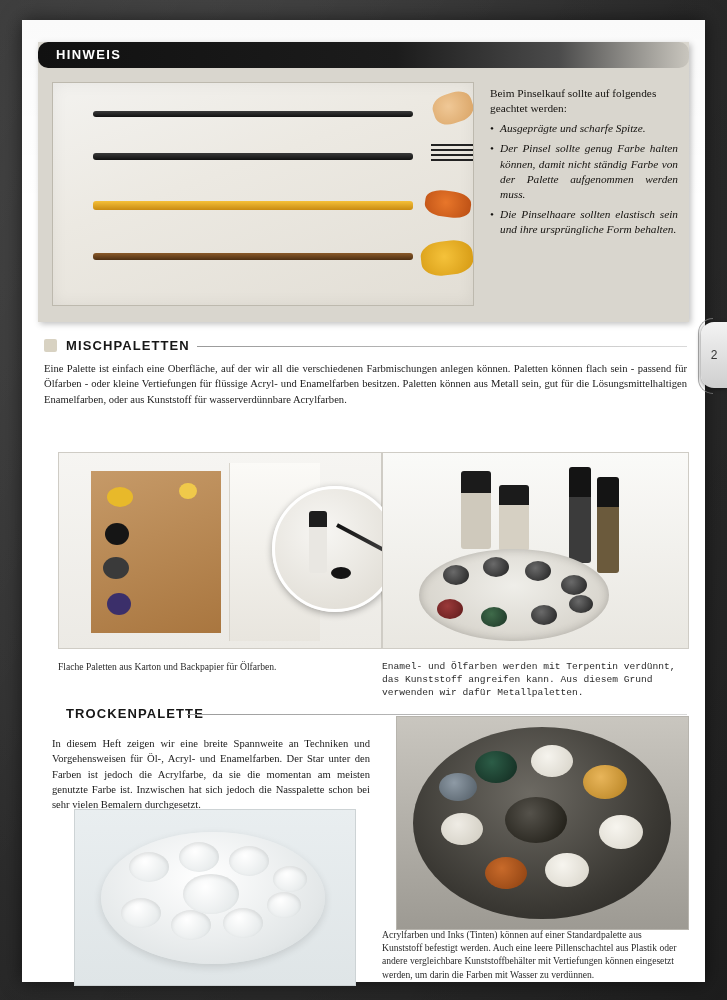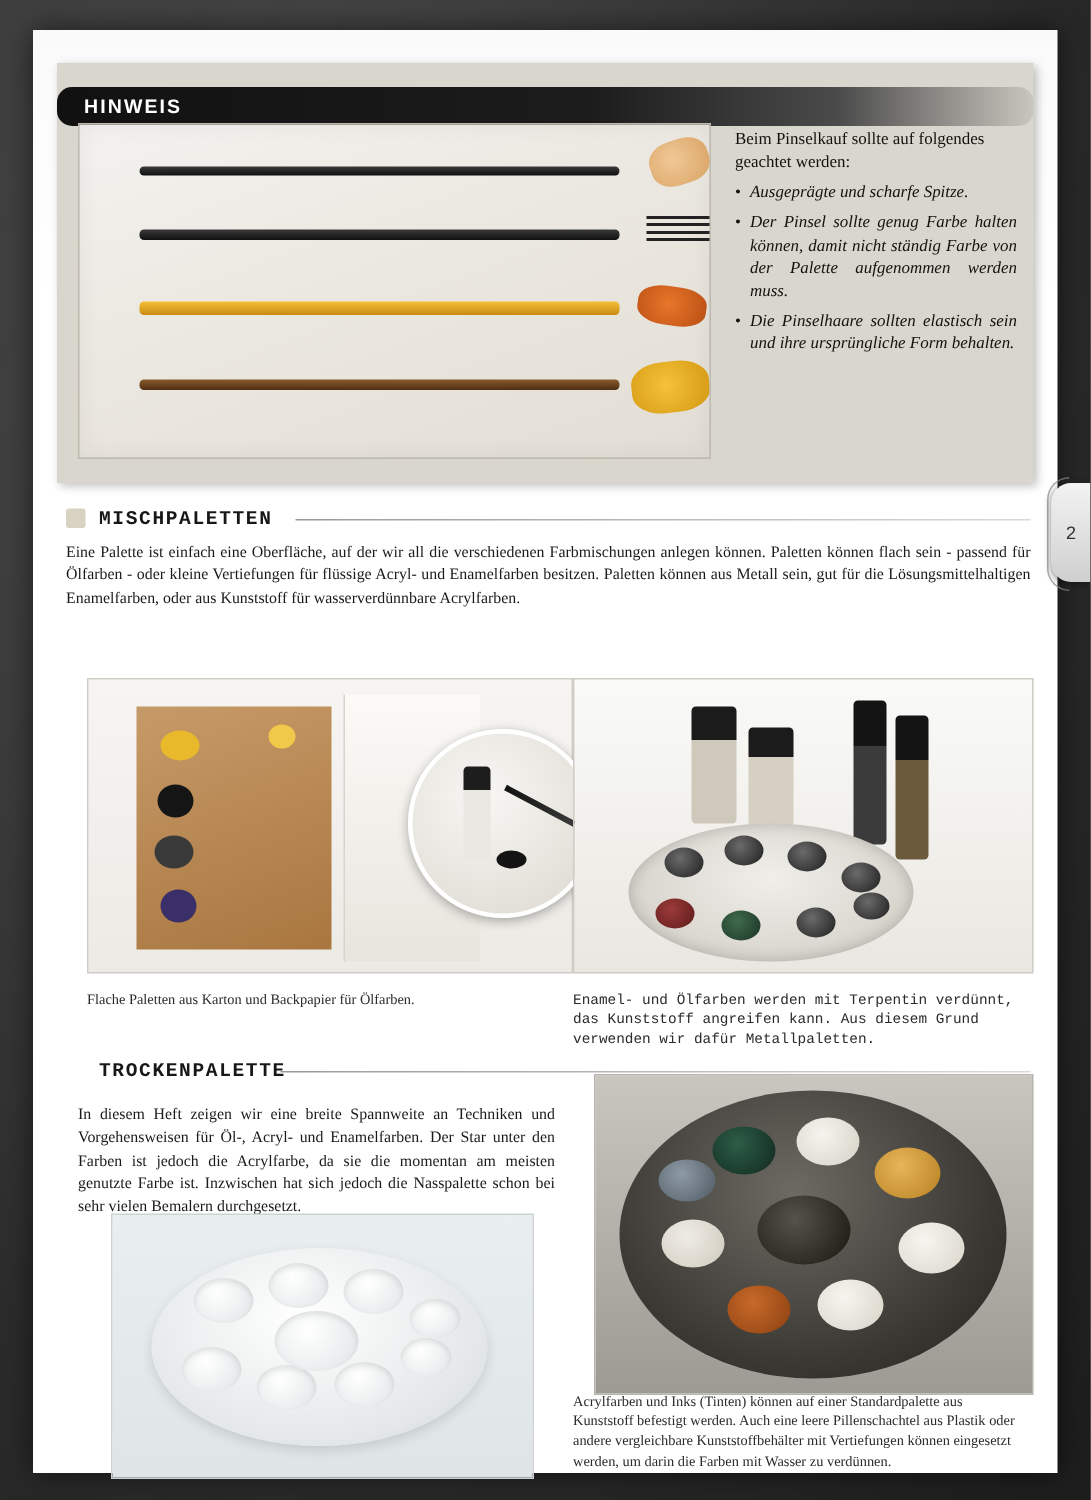--- a/index.html
+++ b/index.html
@@ -51,21 +51,21 @@
     left: 16px;
     top: 22px;
     width: 651px;
     height: 280px;
     background: #d9d6ce;
     box-shadow: 2px 2px 6px rgba(0,0,0,0.25);
   }
   .hinweis-bar {
     position: absolute;
     left: 0;
-    top: 16px;
+    top: 0;
     width: 100%;
     height: 26px;
     background: linear-gradient(90deg, #111 0%, #1c1c1c 55%, #4b4b4b 80%, #c9c6be 100%);
     border-radius: 10px;
   }
   .hinweis-bar .title {
     color: #ffffff;
     font-family: "Liberation Sans", sans-serif;
     font-weight: bold;
     font-size: 13px;
@@ -142,21 +142,21 @@
     position: absolute;
     left: 0; top: 1px;
     width: 13px; height: 13px;
     background: #d8d2c2;
     border-radius: 2px;
   }
   .sec-head .label {
     position: absolute;
     left: 22px;
     top: 0;
-    font-family: Liberation Mono, monospace;
+    font-family: Liberation Sans, sans-serif;
     font-weight: bold;
     font-size: 13px;
     letter-spacing: 1.1px;
     color: #171717;
     white-space: nowrap;
   }
   .sec-rule {
     position: absolute;
     height: 1px;
     background: linear-gradient(90deg, #9a9a9a, #d9d9d9);

